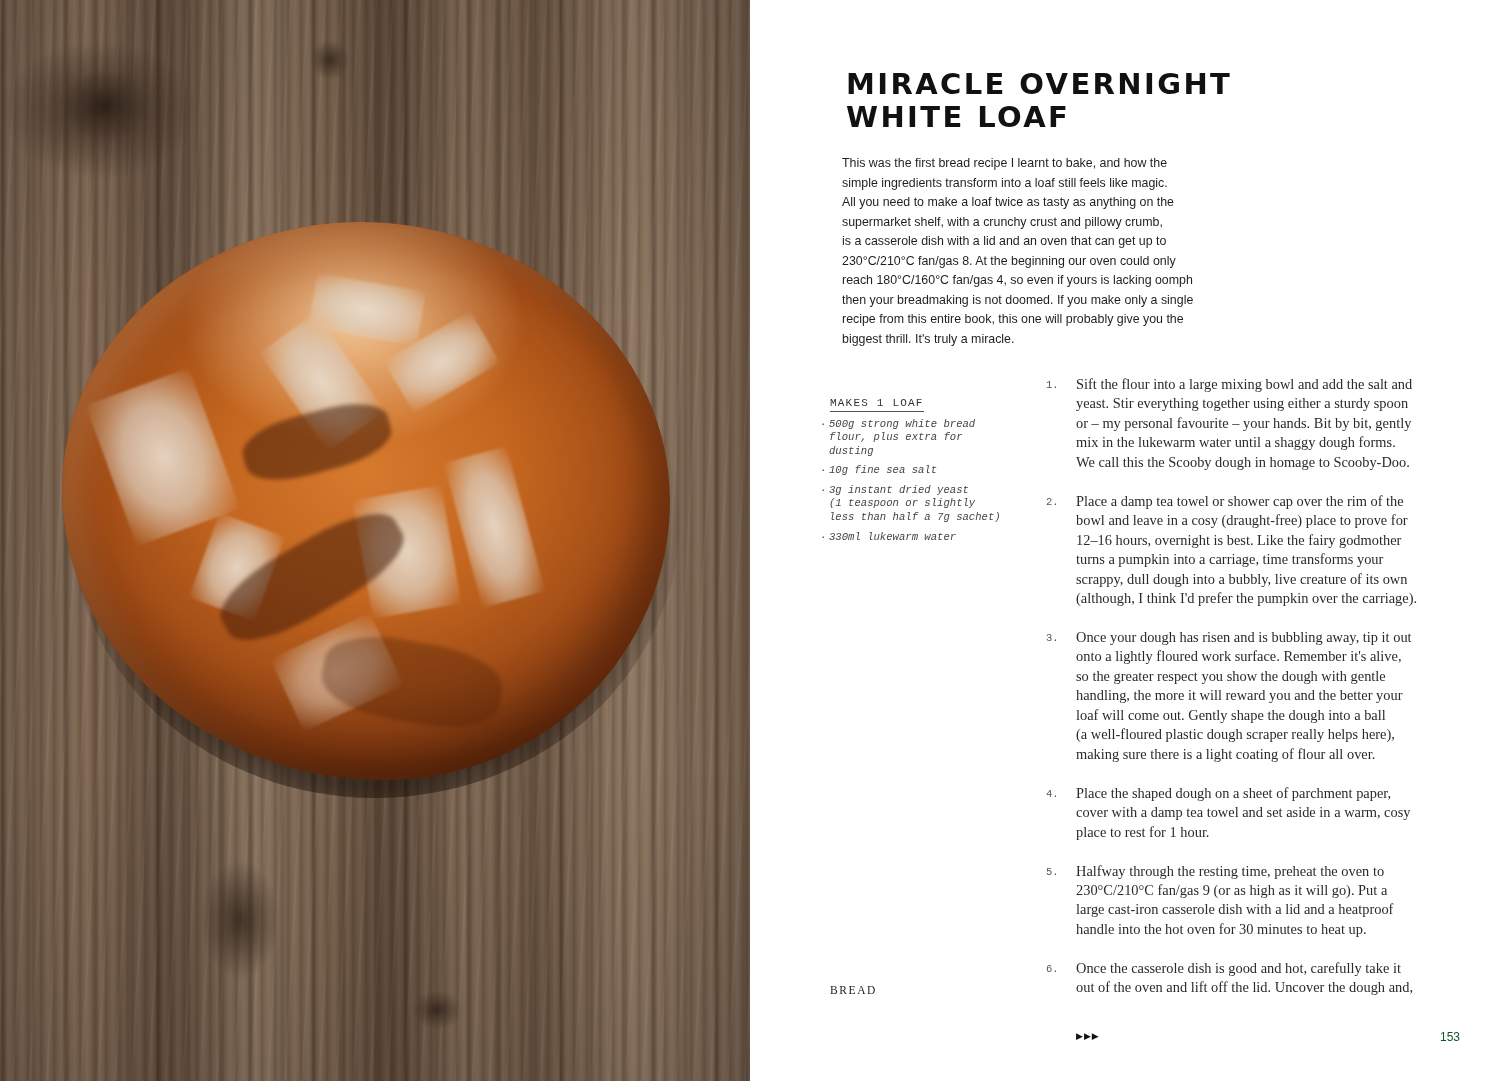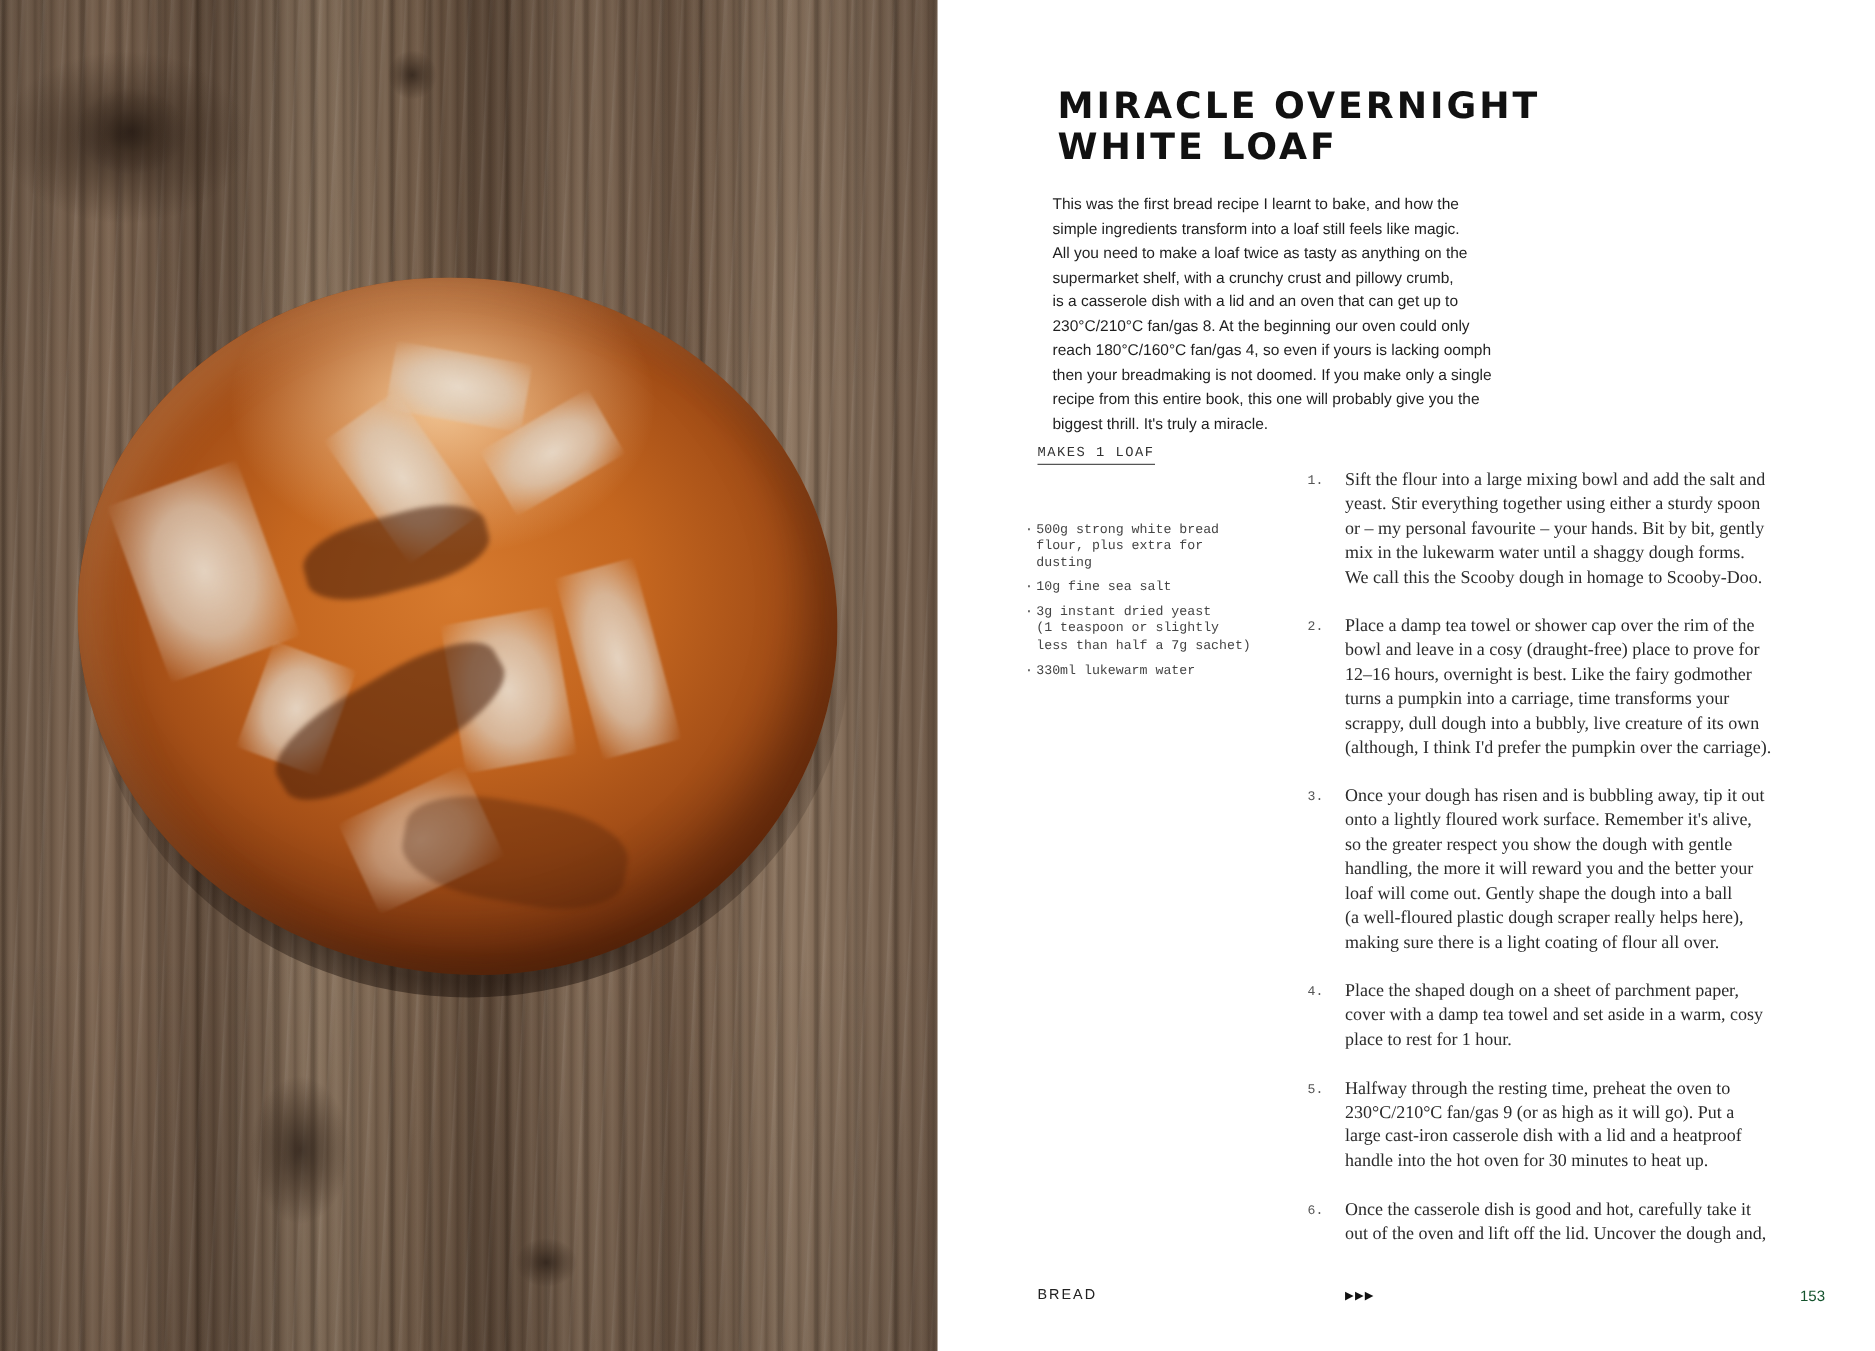--- a/index.html
+++ b/index.html
@@ -51,43 +51,43 @@
     font-family: "DejaVu Sans", sans-serif; font-weight: bold;
     font-size: 29px; line-height: 33px; letter-spacing: 2.4px; color: #111;
   }
   .title span { display: block; }
   .intro {
     position: absolute; left: 830px; top: 142px; width: 400px; margin: 12px;
     font-family: "Liberation Sans", sans-serif; font-size: 12.4px; line-height: 19.5px; color: #1f1f1f;
   }
   .intro span { display: block; white-space: nowrap; }
   .makes {
-    position: absolute; left: 830px; top: 357px;
+    position: absolute; left: 830px; top: 397px;
     font-family: "Liberation Mono", monospace; font-size: 11px; letter-spacing: 1.2px; color: #333;
     border-bottom: 1px solid #555; padding-bottom: 2px;
   }
   .ingredients {
     position: absolute; left: 820px; top: 418px; width: 200px; margin: 0; padding: 0; list-style: none;
     font-family: "Liberation Mono", monospace; font-size: 10.6px; line-height: 13.3px; color: #444;
   }
   .ingredients li { position: relative; padding-left: 9px; margin-bottom: 6.5px; }
   .ingredients li .bullet { position: absolute; left: 0; top: 0; }
-  .ingredients li .line { display: block; white-space: nowrap; }
+  .ingredients li .line { display: block; white-space: nowrap; font-style: italic; }
   .steps {
     position: absolute; left: 1046px; top: 375px; width: 430px; margin: 0; padding: 0; list-style: none;
     font-family: "Liberation Serif", serif; font-size: 14.4px; line-height: 19.45px; color: #2a2a2a;
   }
   .steps li { position: relative; padding-left: 30px; margin-bottom: 19.5px; }
   .steps .num {
     position: absolute; left: 0; top: 1px; font-family: "Liberation Mono", monospace; font-size: 10.5px; color: #555;
   }
   .steps .line { display: block; white-space: nowrap; }
   .footer-section {
-    position: absolute; left: 830px; top: 1030px;
-    font-family: Liberation Sans, sans-serif; font-size: 11.5px; letter-spacing: 1.6px; color: #222;
+    position: absolute; left: 830px; top: 984px;
+    font-family: Liberation Serif, serif; font-size: 11.5px; letter-spacing: 1.6px; color: #222;
   }
   .footer-arrows {
     position: absolute; left: 1076px; top: 1031px; font-size: 9px; letter-spacing: 1px; color: #111;
   }
   .footer-page {
     position: absolute; left: 1440px; top: 1030px;
     font-family: "Liberation Sans", sans-serif; font-size: 12px; color: #14532d;
   }
 </style>
 </head>

